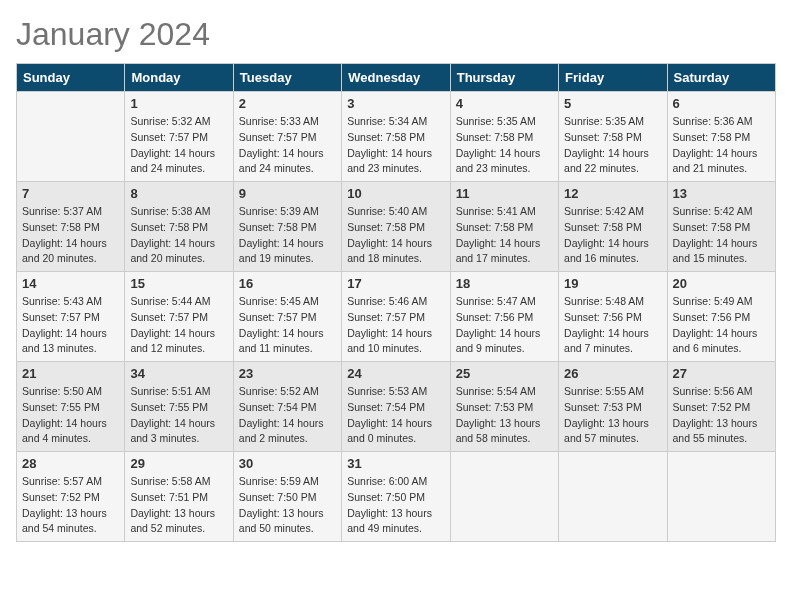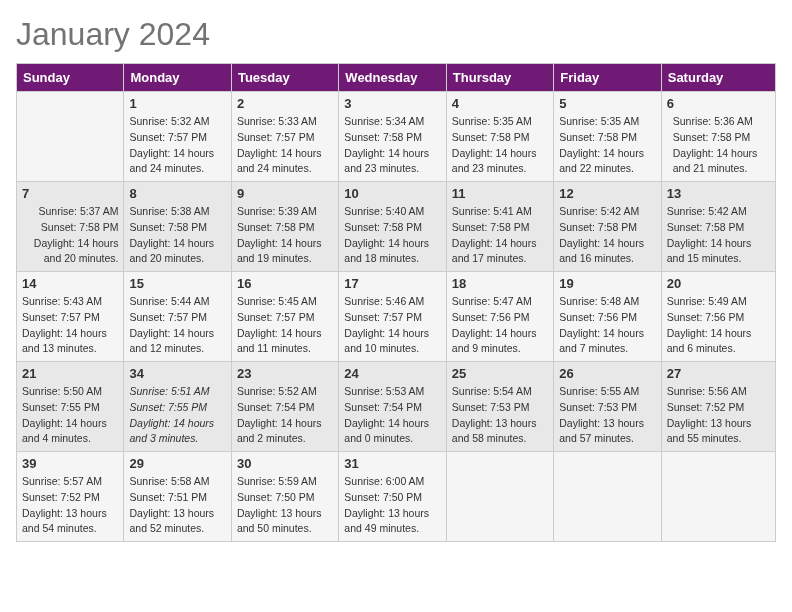--- a/index.html
+++ b/index.html
@@ -26,21 +26,21 @@
     }
     .location-title {
       font-size: 16px;
       color: #555;
     }
     table {
       width: 100%;
       border-collapse: collapse;
     }
     thead tr {
-      background-color: #701a75;
+      background-color: #0c4a6e;
     }
     thead th {
       color: #fff;
       text-align: left;
       padding: 6px 6px;
       font-size: 13px;
       font-weight: bold;
       border: 1px solid #ccc;
     }
     tbody tr {
@@ -152,30 +152,30 @@
         </td>
         <td>
           <div class="day-number">5</div>
           <div class="day-info" style="white-space: pre-line;">Sunrise: 5:35 AM
 Sunset: 7:58 PM
 Daylight: 14 hours
 and 22 minutes.</div>
         </td>
         <td>
           <div class="day-number">6</div>
-          <div class="day-info" style="white-space: pre-line; margin-left: 6px;">Sunrise: 5:36 AM
+          <div class="day-info" style="white-space: pre-line;">Sunrise: 5:36 AM
 Sunset: 7:58 PM
 Daylight: 14 hours
 and 21 minutes.</div>
         </td>
       </tr>
       <tr>
         <td>
           <div class="day-number">7</div>
-          <div class="day-info" style="white-space: pre-line; text-align: right;">Sunrise: 5:37 AM
+          <div class="day-info" style="white-space: pre-line;">Sunrise: 5:37 AM
 Sunset: 7:58 PM
 Daylight: 14 hours
 and 20 minutes.</div>
         </td>
         <td>
           <div class="day-number">8</div>
           <div class="day-info" style="white-space: pre-line;">Sunrise: 5:38 AM
 Sunset: 7:58 PM
 Daylight: 14 hours
 and 20 minutes.</div>
@@ -270,21 +270,21 @@
       <tr>
         <td>
           <div class="day-number">21</div>
           <div class="day-info" style="white-space: pre-line;">Sunrise: 5:50 AM
 Sunset: 7:55 PM
 Daylight: 14 hours
 and 4 minutes.</div>
         </td>
         <td>
           <div class="day-number">34</div>
-          <div class="day-info" style="white-space: pre-line; font-style: italic;">Sunrise: 5:51 AM
+          <div class="day-info" style="white-space: pre-line;">Sunrise: 5:51 AM
 Sunset: 7:55 PM
 Daylight: 14 hours
 and 3 minutes.</div>
         </td>
         <td>
           <div class="day-number">23</div>
           <div class="day-info" style="white-space: pre-line;">Sunrise: 5:52 AM
 Sunset: 7:54 PM
 Daylight: 14 hours
 and 2 minutes.</div>
@@ -313,21 +313,21 @@
         <td>
           <div class="day-number">27</div>
           <div class="day-info" style="white-space: pre-line;">Sunrise: 5:56 AM
 Sunset: 7:52 PM
 Daylight: 13 hours
 and 55 minutes.</div>
         </td>
       </tr>
       <tr>
         <td>
-          <div class="day-number">39</div>
+          <div class="day-number">28</div>
           <div class="day-info" style="white-space: pre-line;">Sunrise: 5:57 AM
 Sunset: 7:52 PM
 Daylight: 13 hours
 and 54 minutes.</div>
         </td>
         <td>
           <div class="day-number">29</div>
           <div class="day-info" style="white-space: pre-line;">Sunrise: 5:58 AM
 Sunset: 7:51 PM
 Daylight: 13 hours

